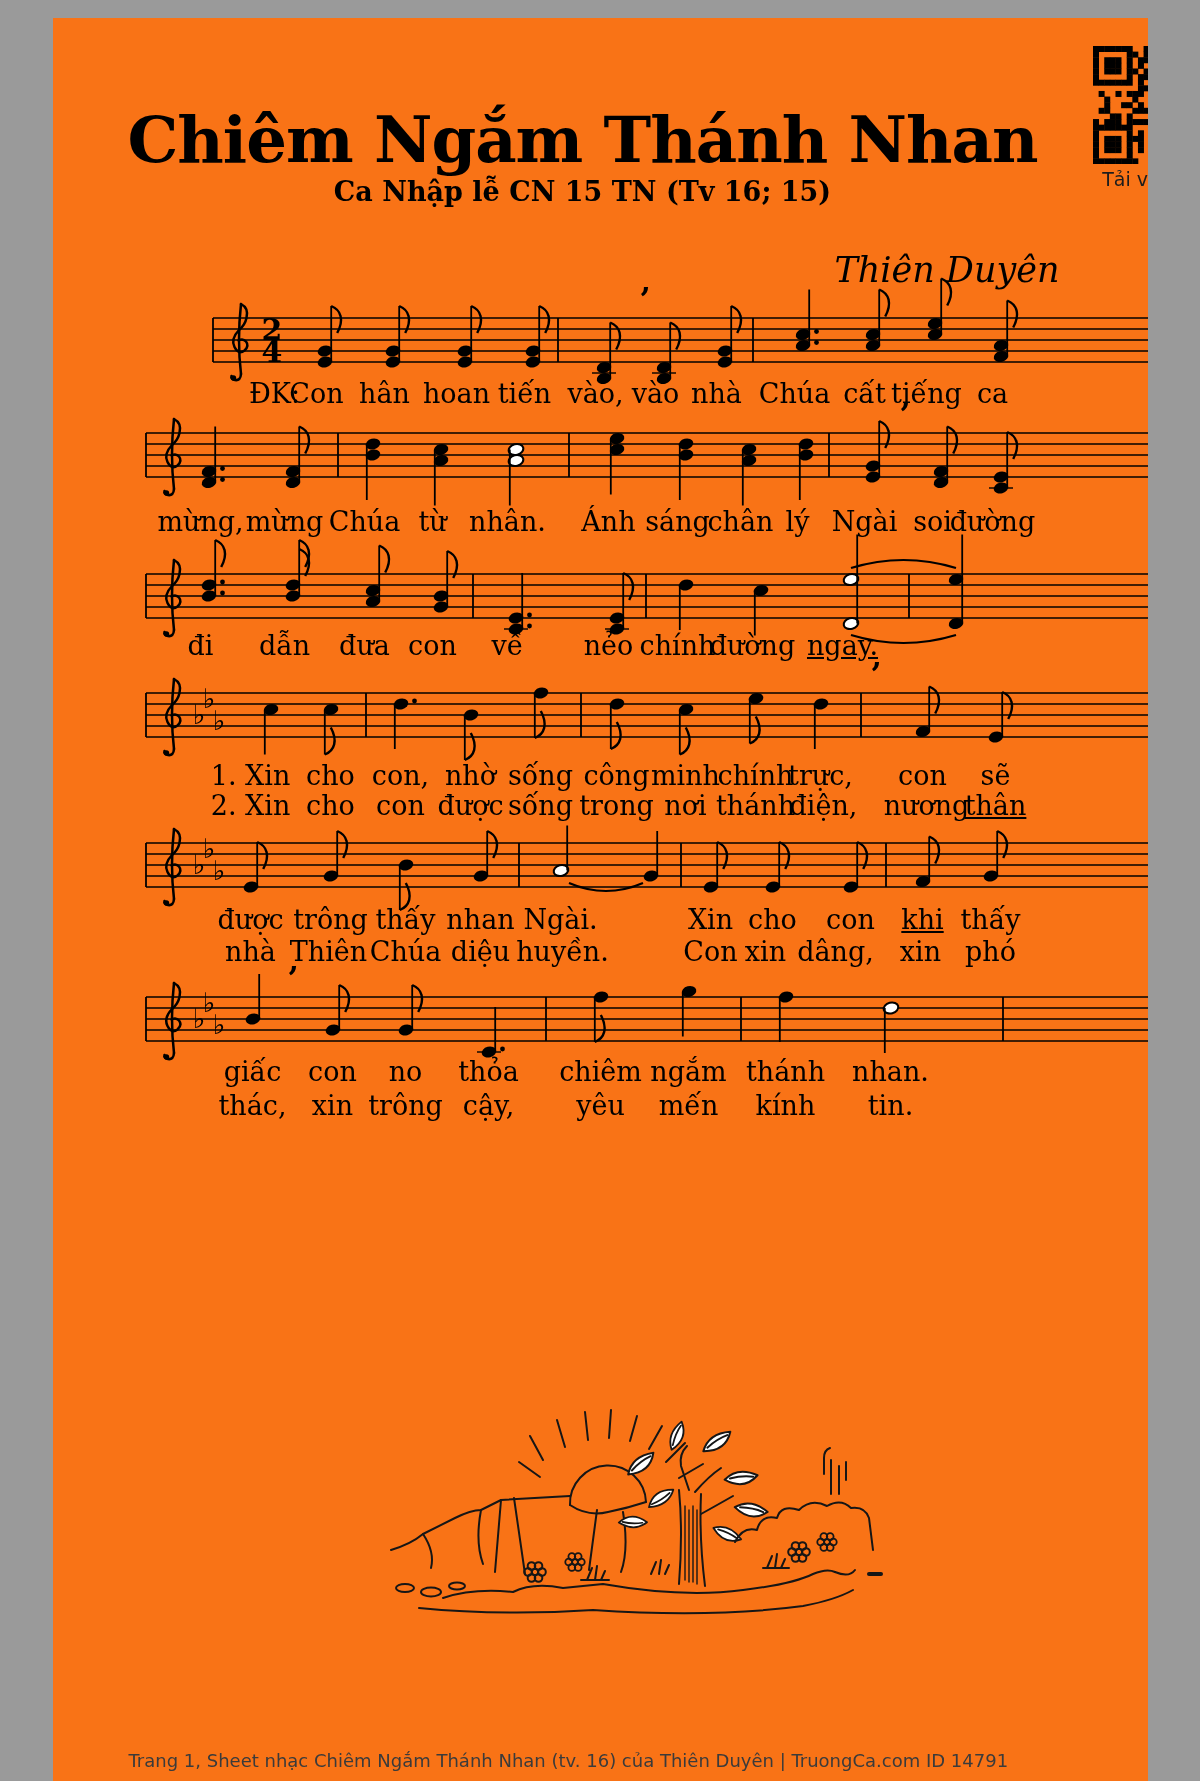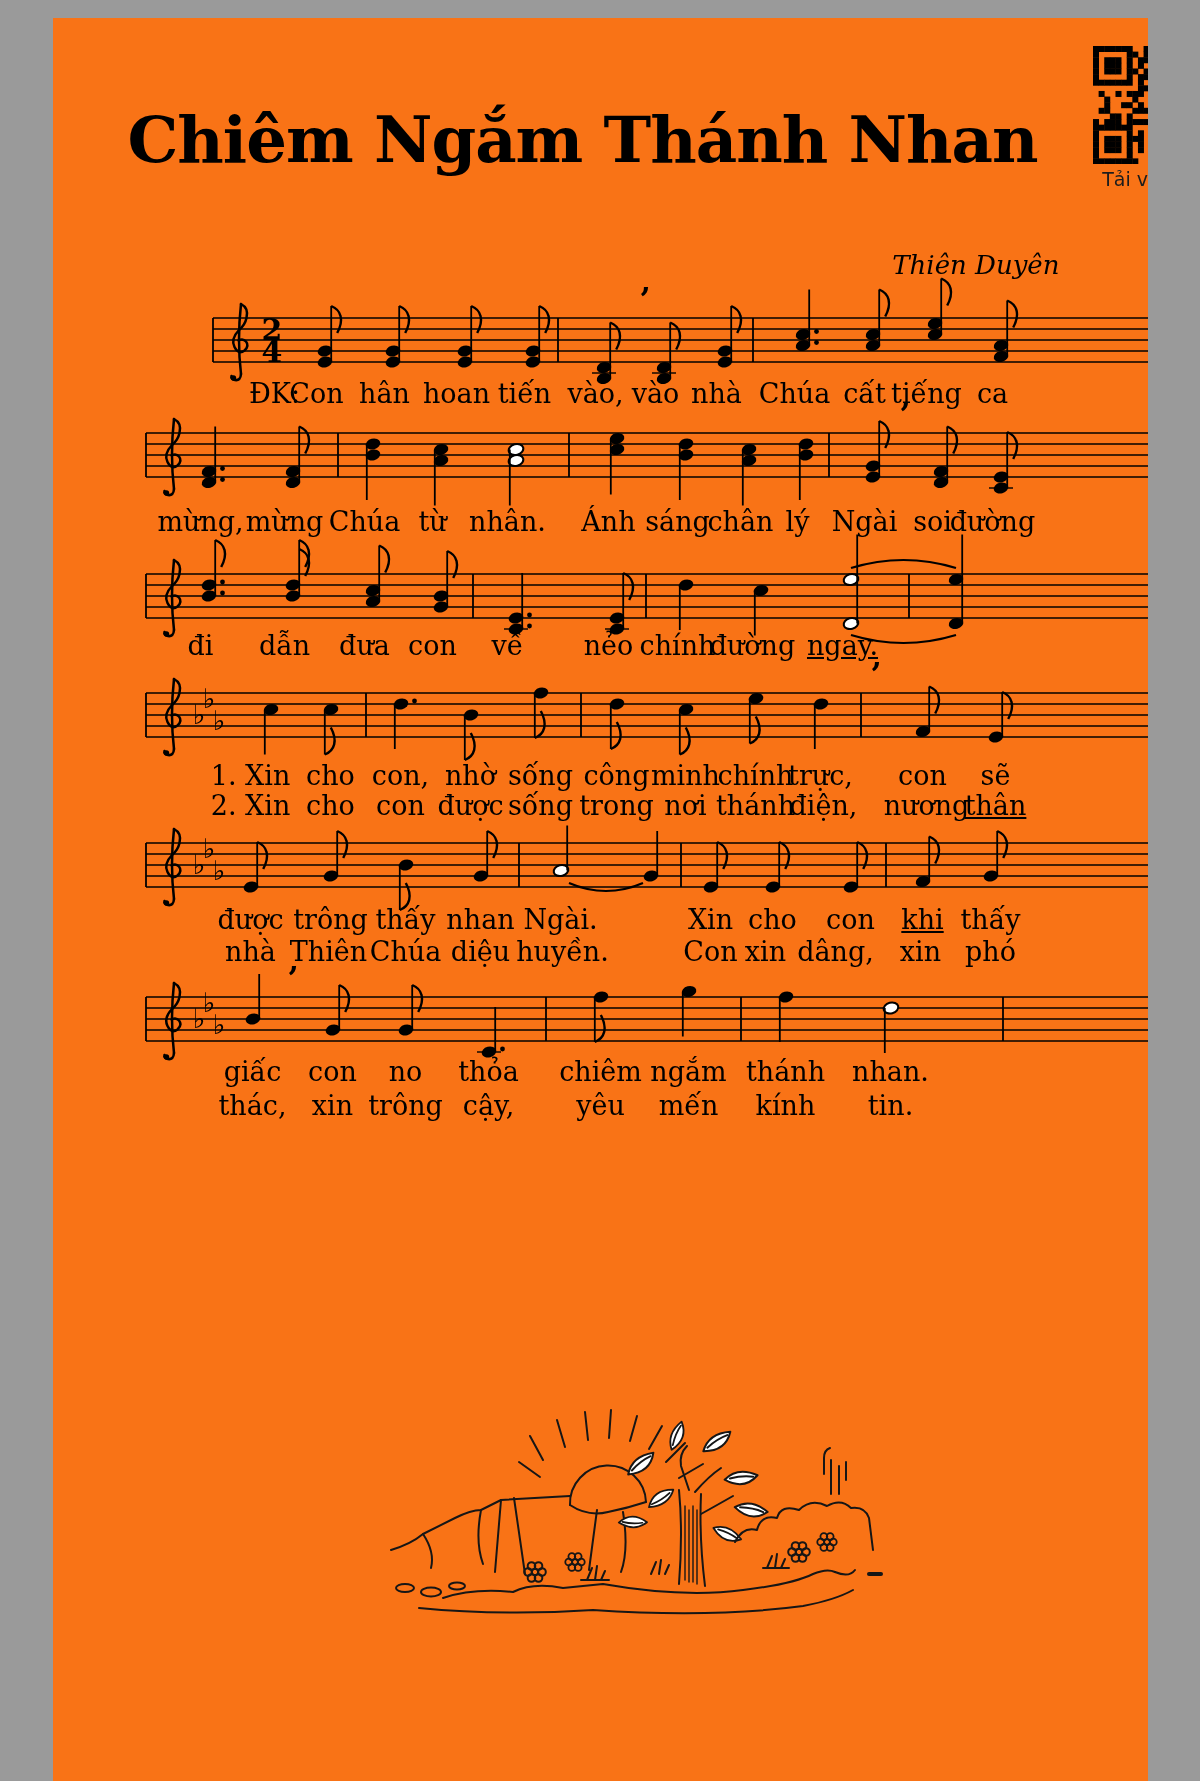--- a/index.html
+++ b/index.html
@@ -12,21 +12,21 @@
     position:absolute;top:84px;left:0;width:1060px;margin:0;text-align:center;
     font-size:64px;font-weight:bold;letter-spacing:-1px;
     font-family:"DejaVu Serif","Liberation Serif",serif;
   }
   .subtitle{
     position:absolute;top:158px;left:0;width:1060px;text-align:center;
     font-size:27px;font-weight:bold;
   }
   .composer{
     position:absolute;top:232px;right:88px;
-    font-size:26px;font-style:italic;
+    font-size:35px;font-style:italic;
   }
   .qr-block{position:absolute;left:1040px;top:28px;width:120px;text-align:center;cursor:pointer;}
   .qr-block svg{display:block;}
   .qr-label{
     margin-top:4px;font-family:"DejaVu Sans","Liberation Sans",sans-serif;
     font-size:19px;color:#1d1d1d;white-space:nowrap;
   }
   #score{position:absolute;left:0;top:0;width:1200px;height:1130px;}
   .system{position:absolute;left:88px;}
   .lyric-row{position:absolute;left:88px;width:1060px;height:34px;}
@@ -40,20 +40,21 @@
     font-family:"DejaVu Sans","Liberation Sans",sans-serif;
     font-size:18px;color:#3b3b3b;white-space:nowrap;
   }
 </style>
 </head>
 <body>
 
 <div class="page">
 
   <h1 class="title">Chiêm Ngắm Thánh Nhan</h1>
+  <div class="subtitle">Ca Nhập lễ CN 15 TN (Tv 16; 15)</div>
   <div class="composer">Thiên Duyên</div>
 
   <div class="qr-block">
     <svg id="qr" width="118" height="118" viewBox="0 0 118 118">
         <rect x="0.00" y="0.00" width="6" height="6" fill="#000"></rect>
         <rect x="5.62" y="0.00" width="6" height="6" fill="#000"></rect>
         <rect x="11.24" y="0.00" width="6" height="6" fill="#000"></rect>
         <rect x="16.86" y="0.00" width="6" height="6" fill="#000"></rect>
         <rect x="22.48" y="0.00" width="6" height="6" fill="#000"></rect>
         <rect x="28.10" y="0.00" width="6" height="6" fill="#000"></rect>
@@ -815,13 +816,14 @@
       <path d="M60 196 Q90 186 130 190 Q150 180 180 186 L220 182 Q300 196 360 188 Q410 182 430 172 Q444 166 452 170"></path>
       <path d="M36 206 Q120 214 210 208 Q330 216 420 204 Q452 198 470 188"></path>
       <path d="M452 170 Q466 176 472 168"></path>
         <path d="M486 172 L498 172" stroke-width="4"></path>
       <ellipse cx="22" cy="186" rx="9" ry="4"></ellipse>
         <ellipse cx="48" cy="190" rx="10" ry="4.5"></ellipse>
       <ellipse cx="74" cy="184" rx="8" ry="3.5"></ellipse>
     </g>
   </svg>
 
+  <div class="footer">Trang 1, Sheet nhạc Chiêm Ngắm Thánh Nhan (tv. 16) của Thiên Duyên | TruongCa.com ID 14791</div>
 </div>
 
 </body></html>

